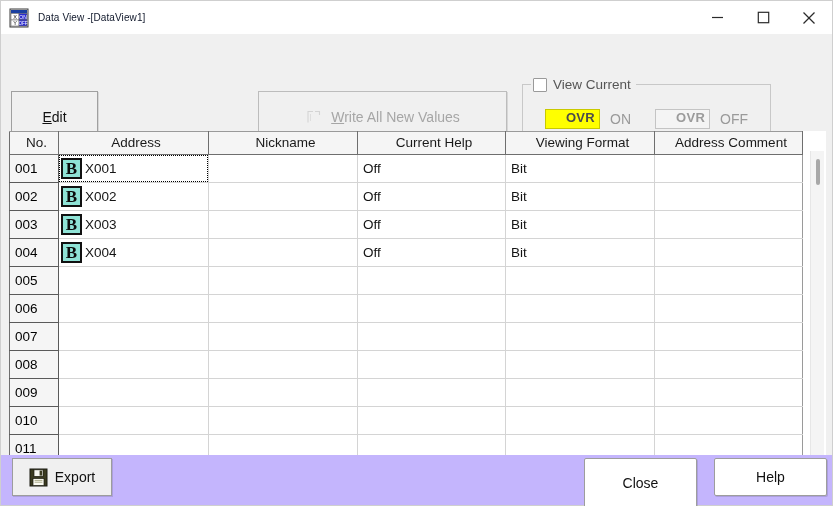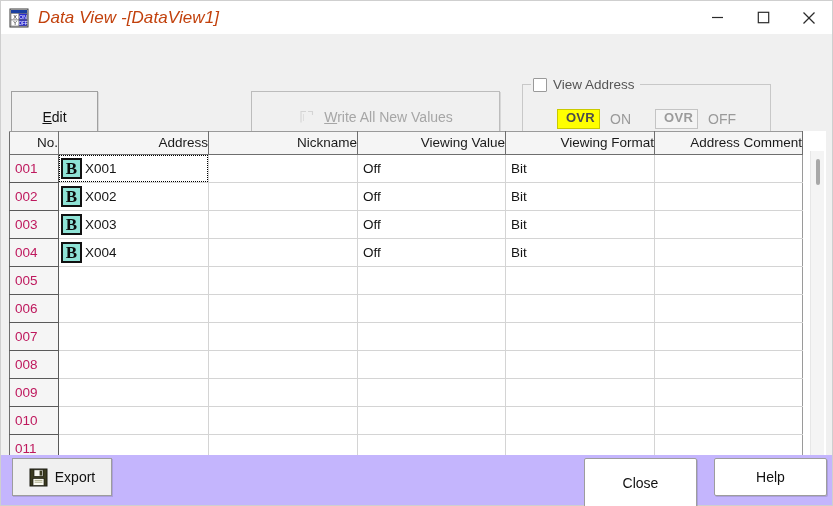--- a/index.html
+++ b/index.html
@@ -40,25 +40,24 @@
   }
   .title-icon {
     width: 20px;
     height: 20px;
     margin-left: 8px;
     margin-right: 9px;
     position: relative;
     flex: none;
   }
   .title-text {
-    font-size: 17px;
-    color: #c2410c;
+    font-size: 10px;
+    color: #0f172a;
     letter-spacing: 0.1px;
     white-space: nowrap;
-    font-style: italic;
   }
   .win-controls {
     position: absolute;
     right: 0;
     top: 0;
     height: 33px;
     display: flex;
   }
   .win-btn {
     width: 46px;
@@ -91,21 +90,21 @@
     box-sizing: border-box;
     box-shadow: 1px 1px 0 rgba(0,0,0,0.10);
   }
   .tb-button.disabled {
     color: #a6a6a6;
     border-color: #bcbcbc;
     background: #f0f0f0;
   }
   #btn-edit   { left: 10px;  top: 57px; width: 87px;  height: 52px; }
   #btn-fill   { left: 107px; top: 57px; width: 141px; height: 52px; }
-  #btn-write  { left: 250px; top: 57px; width: 249px; height: 52px; }
+  #btn-write  { left: 257px; top: 57px; width: 249px; height: 52px; }
 
   .u { text-decoration: underline; }
 
   .write-icon {
     width: 18px;
     height: 18px;
     margin-right: 8px;
     opacity: 0.32;
     flex: none;
   }
@@ -150,21 +149,21 @@
     display: flex;
     align-items: center;
     justify-content: center;
     gap: 10px;
   }
   .ovr-badge {
     font-family: "Liberation Sans", sans-serif;
     font-size: 13px;
     font-weight: 700;
     letter-spacing: 0.3px;
-    padding: 1px 4px 2px 8px;
+    padding: 1px 4px 2px 20px;
     border: 1px solid #b4b4b4;
     line-height: 1.15;
     box-sizing: border-box;
   }
   .ovr-badge.on  { background: #ffff00; color: #4c4c4c; border-color: #c9c900; }
   .ovr-badge.off { background: #f4f4f4; color: #9b9b9b; border-color: #c4c4c4; }
   .ovr-label {
     font-size: 14px;
     color: #9a9a9a;
     margin-right: 14px;
@@ -189,21 +188,21 @@
     background: #ffffff;
   }
   table.grid th {
     background: #f5f5f5;
     border-right: 1px solid #6e6e6e;
     border-bottom: 1px solid #6e6e6e;
     border-top: 1px solid #9a9a9a;
     font-weight: normal;
     font-size: 13.5px;
     color: #1a1a1a;
-    text-align: right;
+    text-align: center;
     padding: 3px 0 4px 5px;
     height: 20px;
     box-sizing: border-box;
     white-space: nowrap;
     overflow: hidden;
   }
   table.grid th.c-no {
     border-left: 1px solid #6e6e6e;
   }
   table.grid td {
@@ -217,21 +216,21 @@
     box-sizing: border-box;
     white-space: nowrap;
     overflow: hidden;
     vertical-align: middle;
   }
   table.grid td.c-no {
     background: #f5f5f5;
     border-left: 1px solid #6e6e6e;
     border-right: 1px solid #5a5a5a;
     border-bottom: 1px solid #5a5a5a;
-    color: #be185d;
+    color: #000000;
     padding-left: 5px;
   }
   table.grid td.c-comment {
     border-right: 1px solid #9a9a9a;
   }
   table.grid th.c-comment {
     border-right: 1px solid #6e6e6e;
   }
   .col-no       { width: 49px; }
   .col-addr     { width: 150px; }
@@ -382,21 +381,21 @@
           <path d="M10 3.5 L14.5 3.5 L14.5 7" fill="none" stroke="#9a9a9a" stroke-width="1.1"></path>
           <line x1="5.5" y1="6" x2="5.5" y2="13" stroke="#bbbbbb" stroke-width="1"></line>
         </svg>
       </span>
       <span><span class="u">W</span>rite All New Values</span>
     </div>
 
     <div class="group-override">
       <div class="group-title">
         <span class="chk"></span>
-        <span>View Address</span>
+        <span>View Current</span>
       </div>
       <div class="ovr-row">
         <span class="ovr-badge on">OVR</span>
         <span class="ovr-label">ON</span>
         <span class="ovr-badge off">OVR</span>
         <span class="ovr-label">OFF</span>
       </div>
     </div>
   </div>
 
@@ -408,21 +407,21 @@
           <col class="col-nick">
         <col class="col-cur">
           <col class="col-fmt">
           <col class="col-cmt">
       </colgroup>
       <thead>
         <tr>
           <th class="c-no">No.</th>
           <th>Address</th>
           <th>Nickname</th>
-          <th>Viewing Value</th>
+          <th>Current Help</th>
           <th>Viewing Format</th>
           <th class="c-comment">Address Comment</th>
         </tr>
       </thead>
       <tbody>
           <tr>
             <td class="c-no">001</td>
             <td>
               <div class="addr-cell focused">
                 <span class="bit-icon">B</span>

